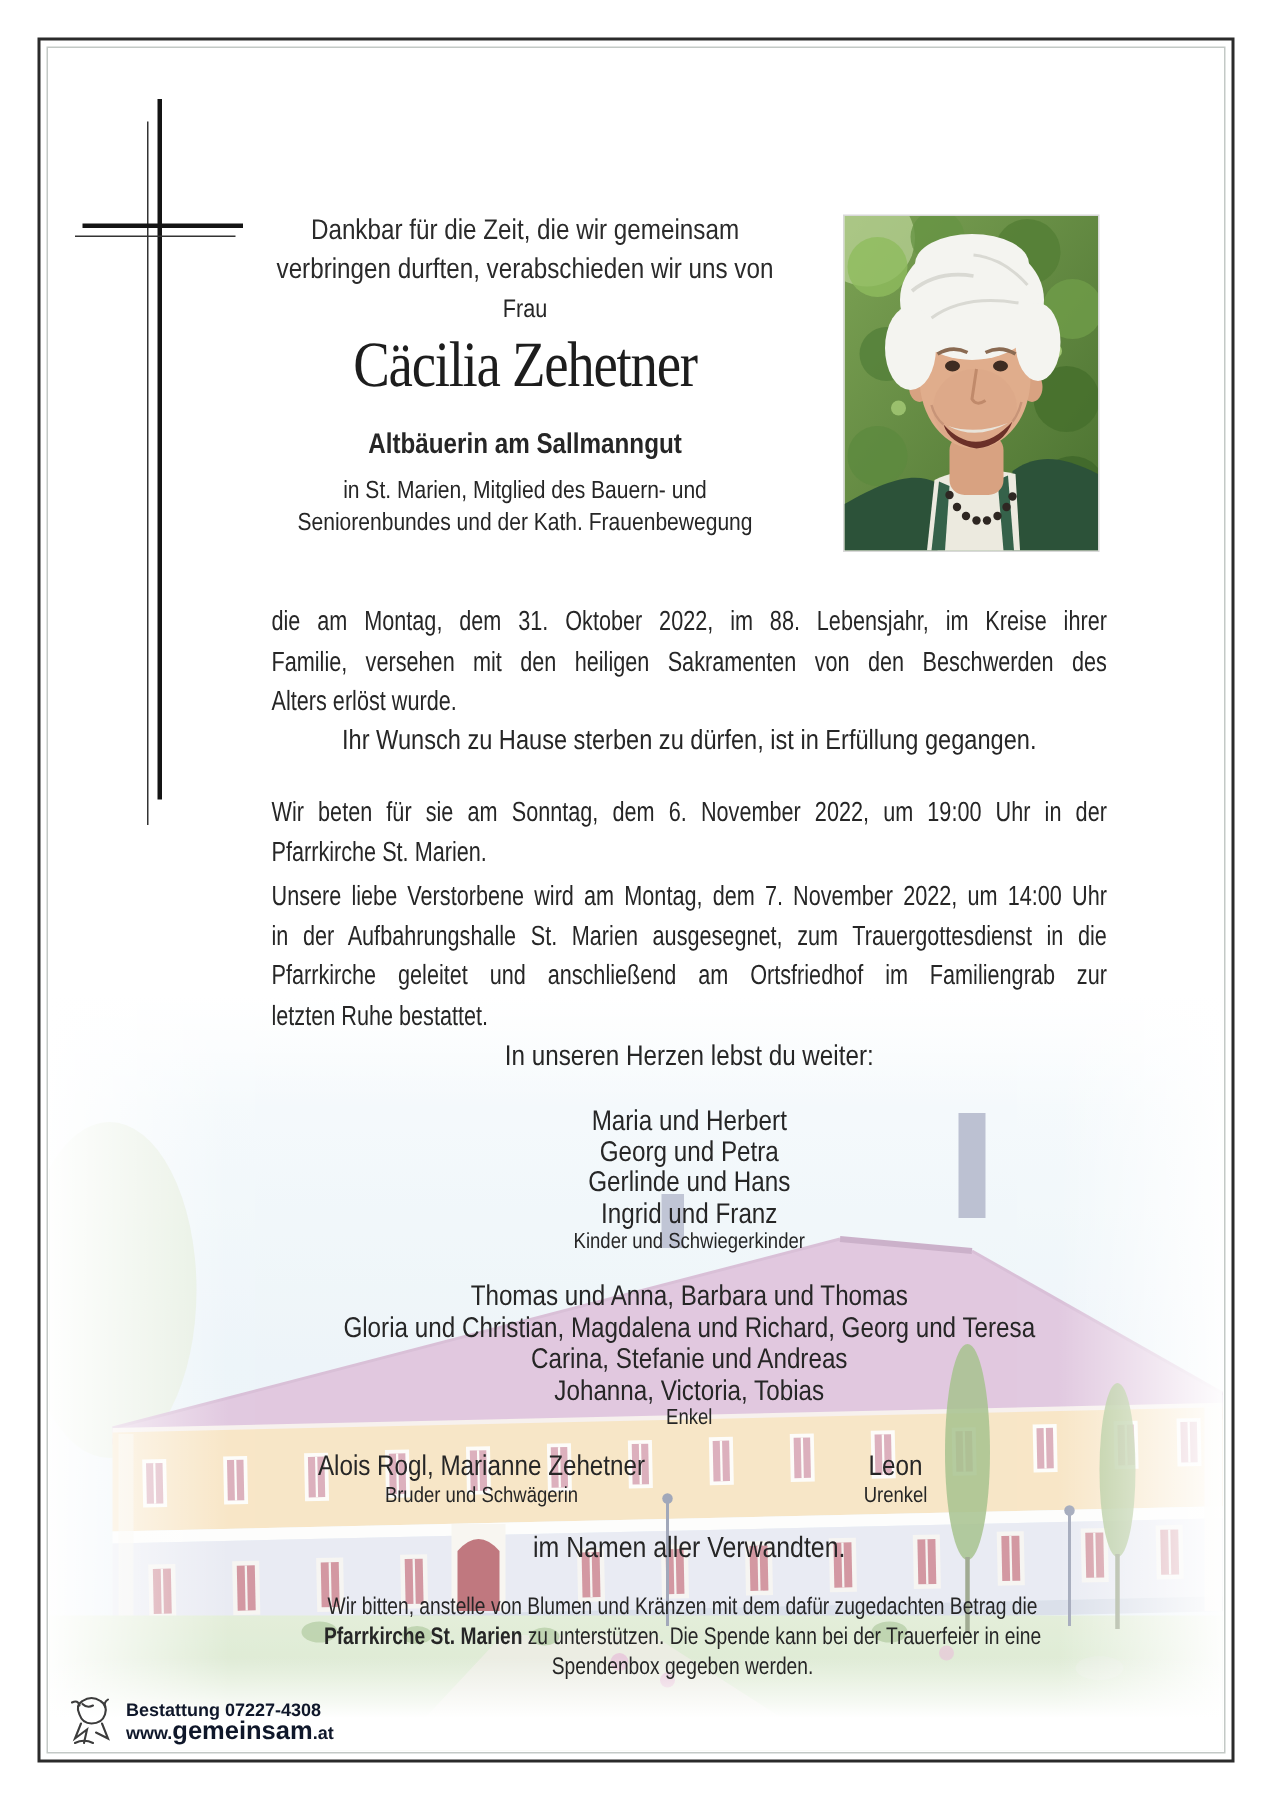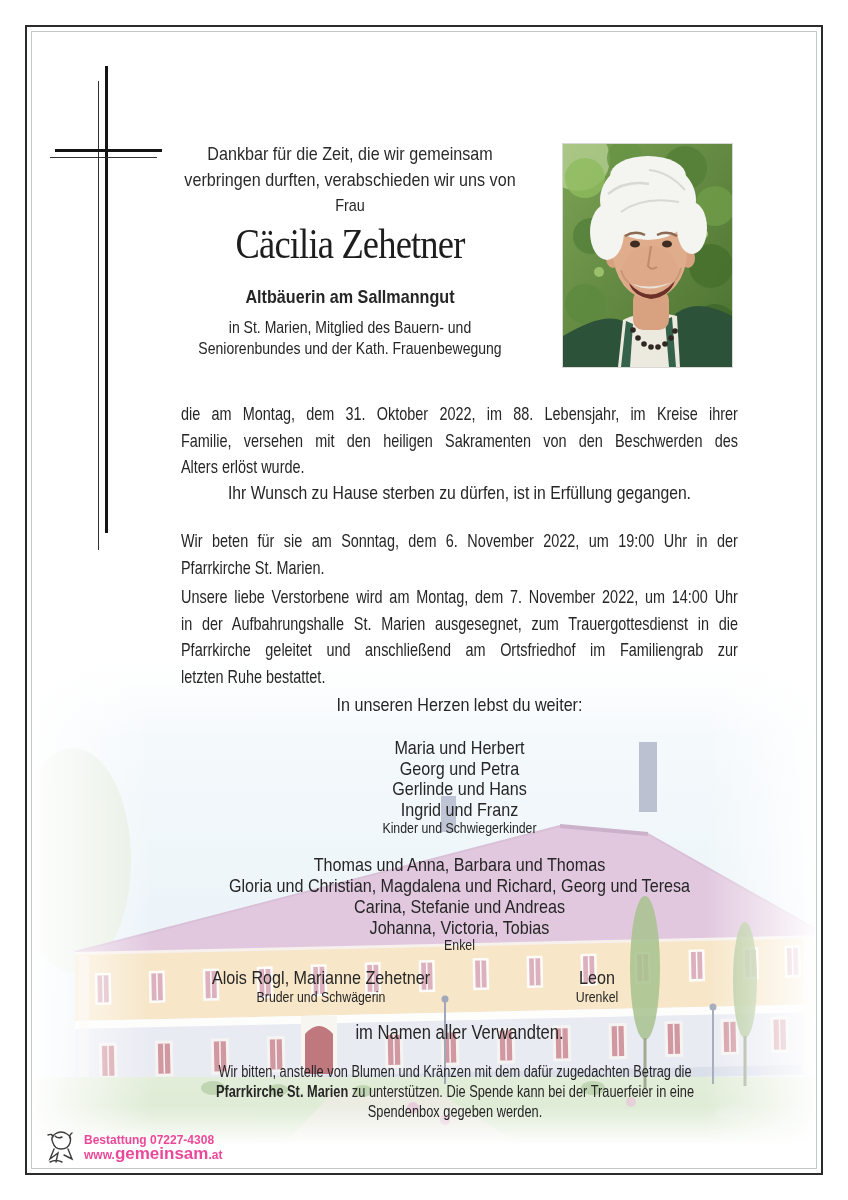--- a/index.html
+++ b/index.html
@@ -53,21 +53,21 @@
   .bg-zone{left:33px;top:650px;width:782px;height:517px;overflow:hidden;z-index:0;}
   .bg-zone svg{position:absolute;left:0;top:0;opacity:0.72;}
   .fade{position:absolute;pointer-events:none;}
   .fade-top{left:0;top:0;width:100%;height:90px;background:linear-gradient(to bottom,#ffffff 15%,rgba(255,255,255,0));}
   .fade-left{left:0;top:0;width:120px;height:100%;background:linear-gradient(to right,rgba(255,255,255,.97),rgba(255,255,255,0));}
   .fade-right{right:0;top:0;width:110px;height:100%;background:linear-gradient(to left,rgba(255,255,255,.95),rgba(255,255,255,0));}
   .fade-bottom{left:0;bottom:0;width:100%;height:62px;background:linear-gradient(to top,#ffffff 35%,rgba(255,255,255,0));}
   
   .undertaker{left:44px;top:1129px;z-index:4;display:flex;align-items:center;}
   .undertaker .logo{width:34px;height:36px;margin-right:6px;}
-  .u-txt{font-size:12px;font-weight:bold;color:#ec4899;line-height:14px;white-space:nowrap;}
+  .u-txt{font-size:12px;font-weight:bold;color:#0f172a;line-height:14px;white-space:nowrap;}
   .u-name{font-size:17px;}
 </style>
 </head>
 <body>
 
 <div id="page">
 
   <div class="abs bg-zone">
     <svg width="782" height="517" viewBox="0 0 782 517">
       <defs>

